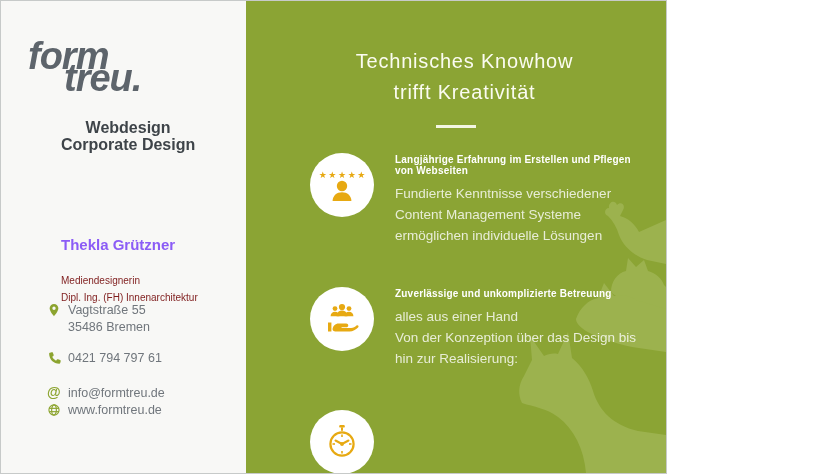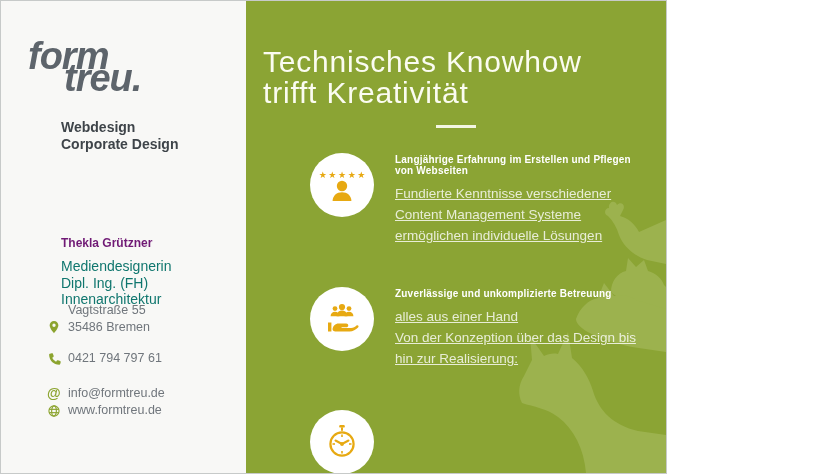--- a/index.html
+++ b/index.html
@@ -18,66 +18,67 @@
   }
   .logo {
     position:absolute; left:27px; top:38px;
     font-style:italic; font-weight:600; font-size:38px;
     color:#5d646b; letter-spacing:-1px; line-height:34px;
   }
   .logo .l2 { margin-left:36px; margin-top:-12px; display:block; }
 
   .services {
     position:absolute; left:60px; top:118px;
-    font-size:14px; font-weight:600; color:#3e4449; line-height:17px;
+    font-size:16px; font-weight:600; color:#3e4449; line-height:17px;
     list-style:none;
+    text-align:center;
   }
 
   .person { position:absolute; left:60px; top:235px; }
-  .person .name { font-size:12px; font-weight:700; color:#701a75; margin-bottom:8px; }
-  .person .role { font-size:14px; color:#0f766e; line-height:16.5px; }
-
-  .c-row { position:absolute; left:46px; display:flex; align-items:flex-end; }
+  .person .name { font-size:15px; font-weight:700; color:#8b5cf6; margin-bottom:20px; }
+  .person .role { font-size:10px; color:#7f1d1d; line-height:16.5px; }
+
+  .c-row { position:absolute; left:46px; display:flex; align-items:flex-start; }
   .c-row .ic { width:14px; height:16px; flex:0 0 14px; margin-right:7px; margin-top:0px; }
   .c-row .txt { font-size:12.5px; color:#70767c; line-height:16.5px; }
   .row-address { top:301px; }
   .row-phone   { top:349px; }
   .row-email   { top:384px; }
   .row-web     { top:401px; }
   .at-glyph { font-size:14px; font-weight:700; color:#8ca42f; line-height:14px; }
 
   
   .main {
     position:absolute; left:245px; right:0; top:0; bottom:0;
     background:#8ba434; overflow:hidden;
   }
   .silhouette { position:absolute; right:0; bottom:0; width:230px; height:275px; }
 
   .heading {
-    position:relative; padding-top:45px;
-    font-size:30px; font-weight:400; letter-spacing:0.8px;
+    position:relative; text-align:center; padding-top:45px;
+    font-size:20px; font-weight:400; letter-spacing:0.8px;
     color:#fbfcf1; line-height:31px;padding-left:17px;
   }
   .divider {
     position:relative; width:40px; height:3px; background:#f3f6e2;
     margin:17px auto 0 auto;
   }
 
   .features { position:absolute; left:64px; top:152px; right:24px; }
   .feature { display:flex; align-items:flex-start; margin-bottom:41px; }
   .f-circle {
     width:64px; height:64px; border-radius:50%; background:#ffffff;
     flex:0 0 64px; margin-right:21px;
     display:flex; flex-direction:column; align-items:center; justify-content:center;
   }
   .stars { color:#e7a912; font-size:9px; letter-spacing:1.6px; line-height:10px; text-indent:1.6px; }
   .f-text { padding-top:1px; max-width:440px; }
   .f-title { font-size:10px; font-weight:700; color:#ffffff; letter-spacing:0.2px; margin-bottom:7px; }
   .f-desc  { font-size:13.5px; color:rgba(255,255,255,0.80); line-height:21px; }
-  .f-desc span { display:block;text-decoration:underline; }
+  .f-desc span { display:block; }
 </style>
 </head>
 <body>
 
 <div class="card">
 
   <div class="sidebar">
 
     <div class="logo">
       <span>form</span>

